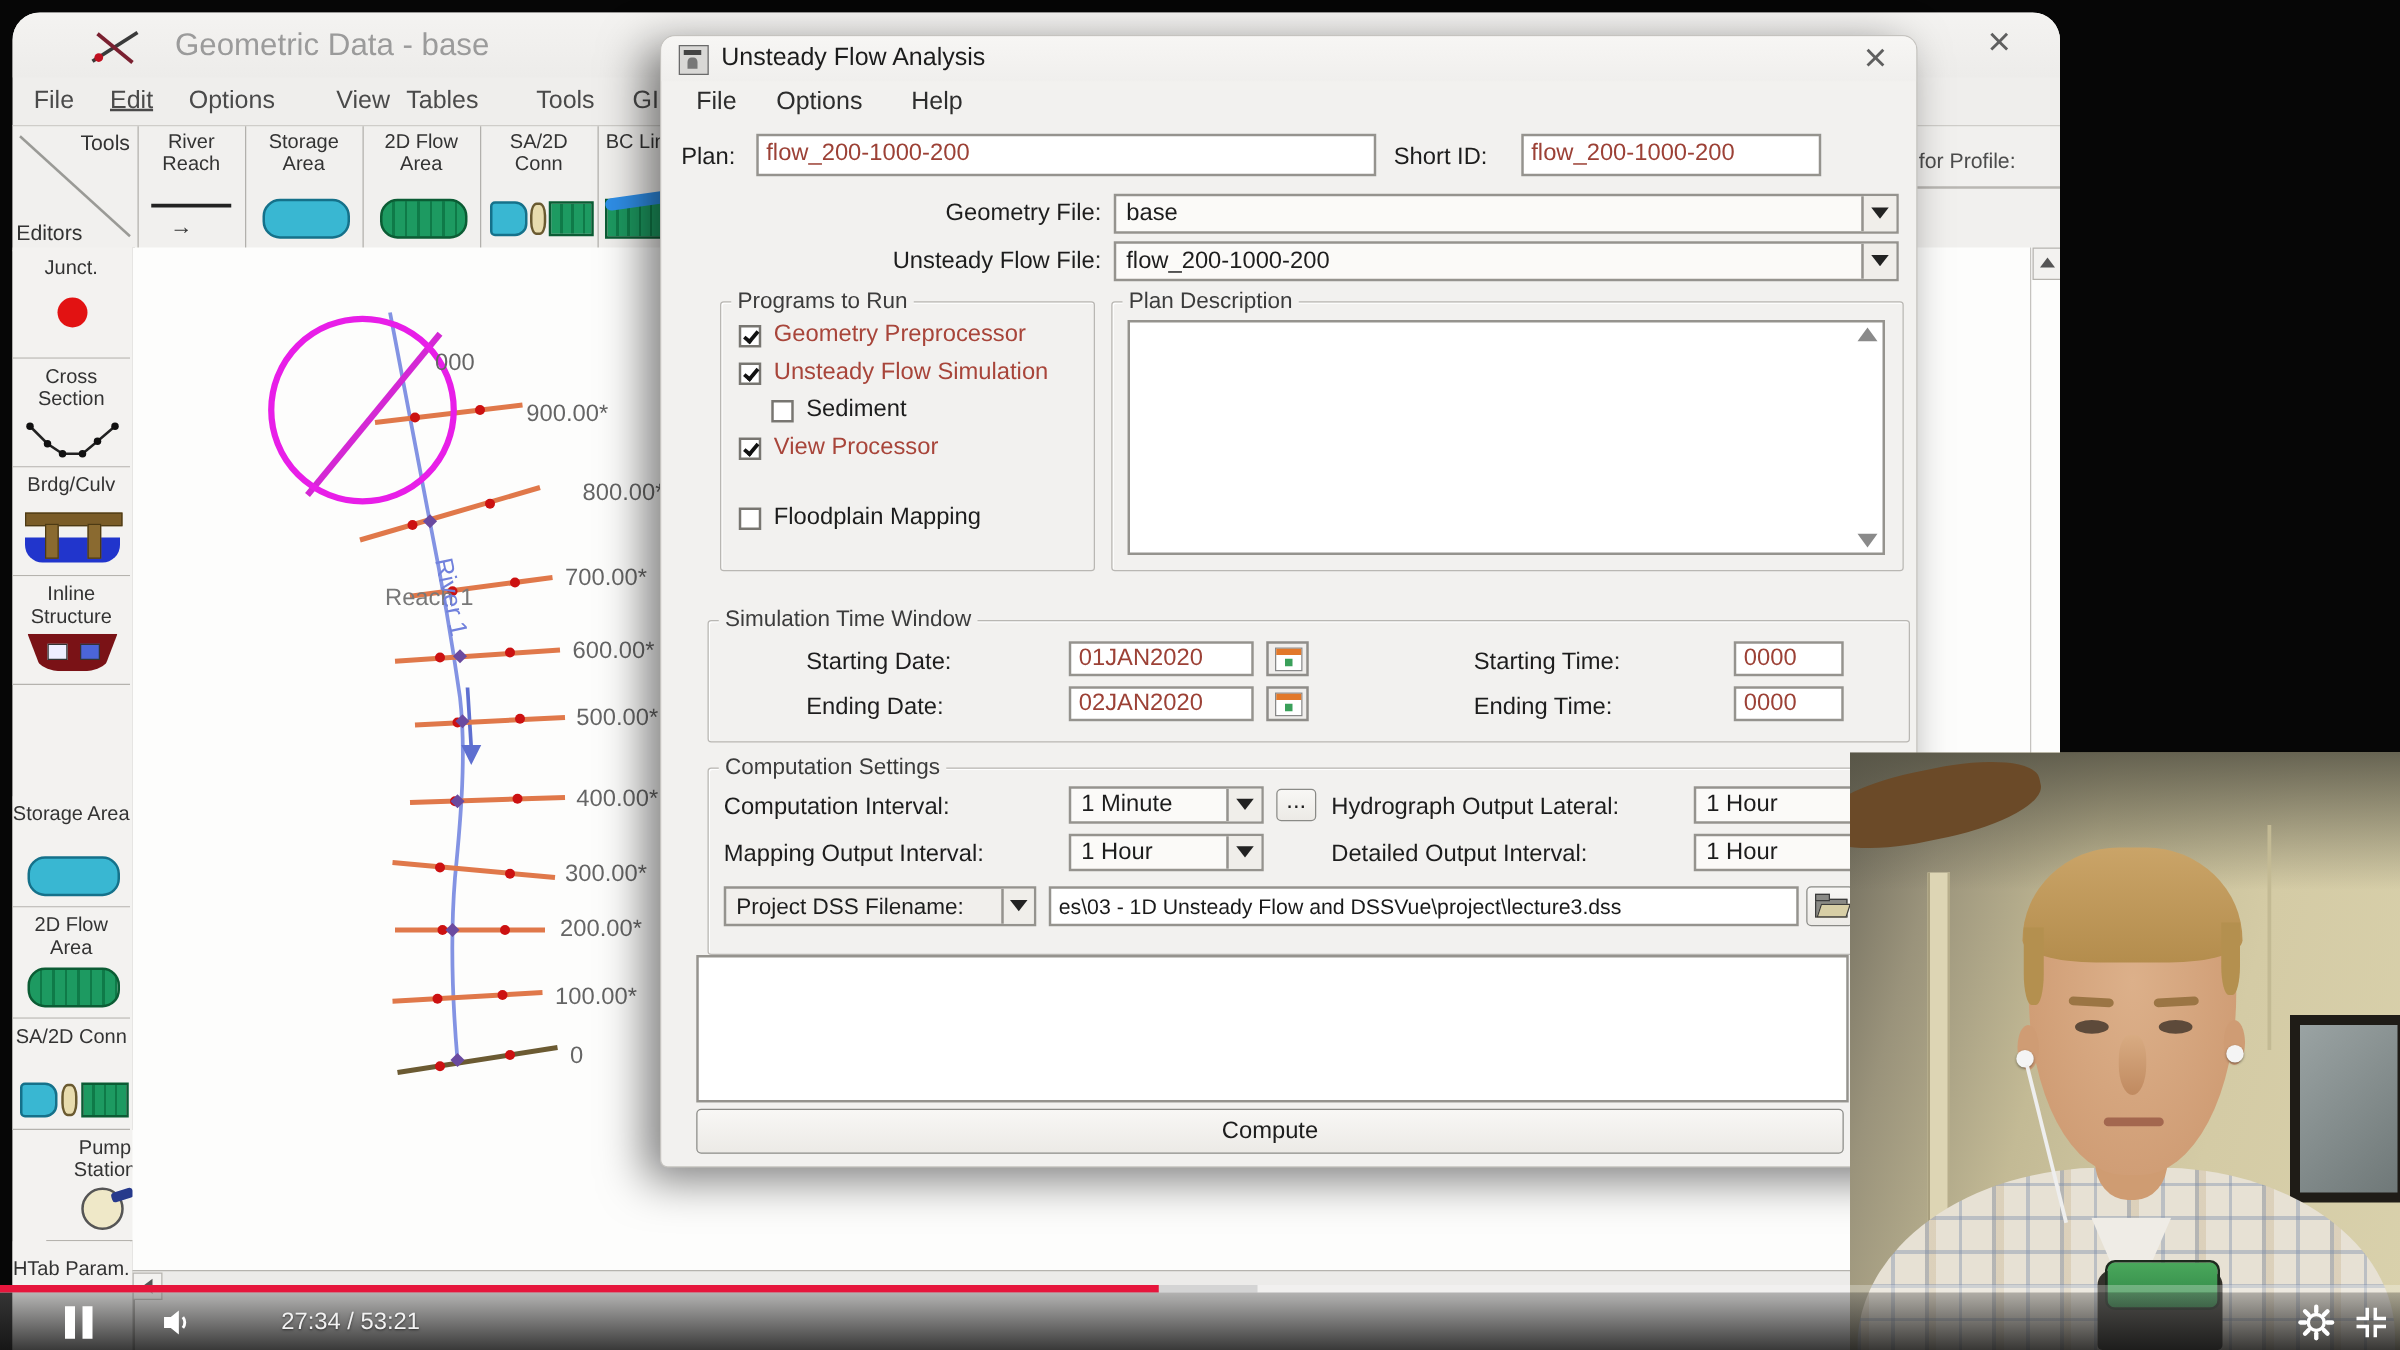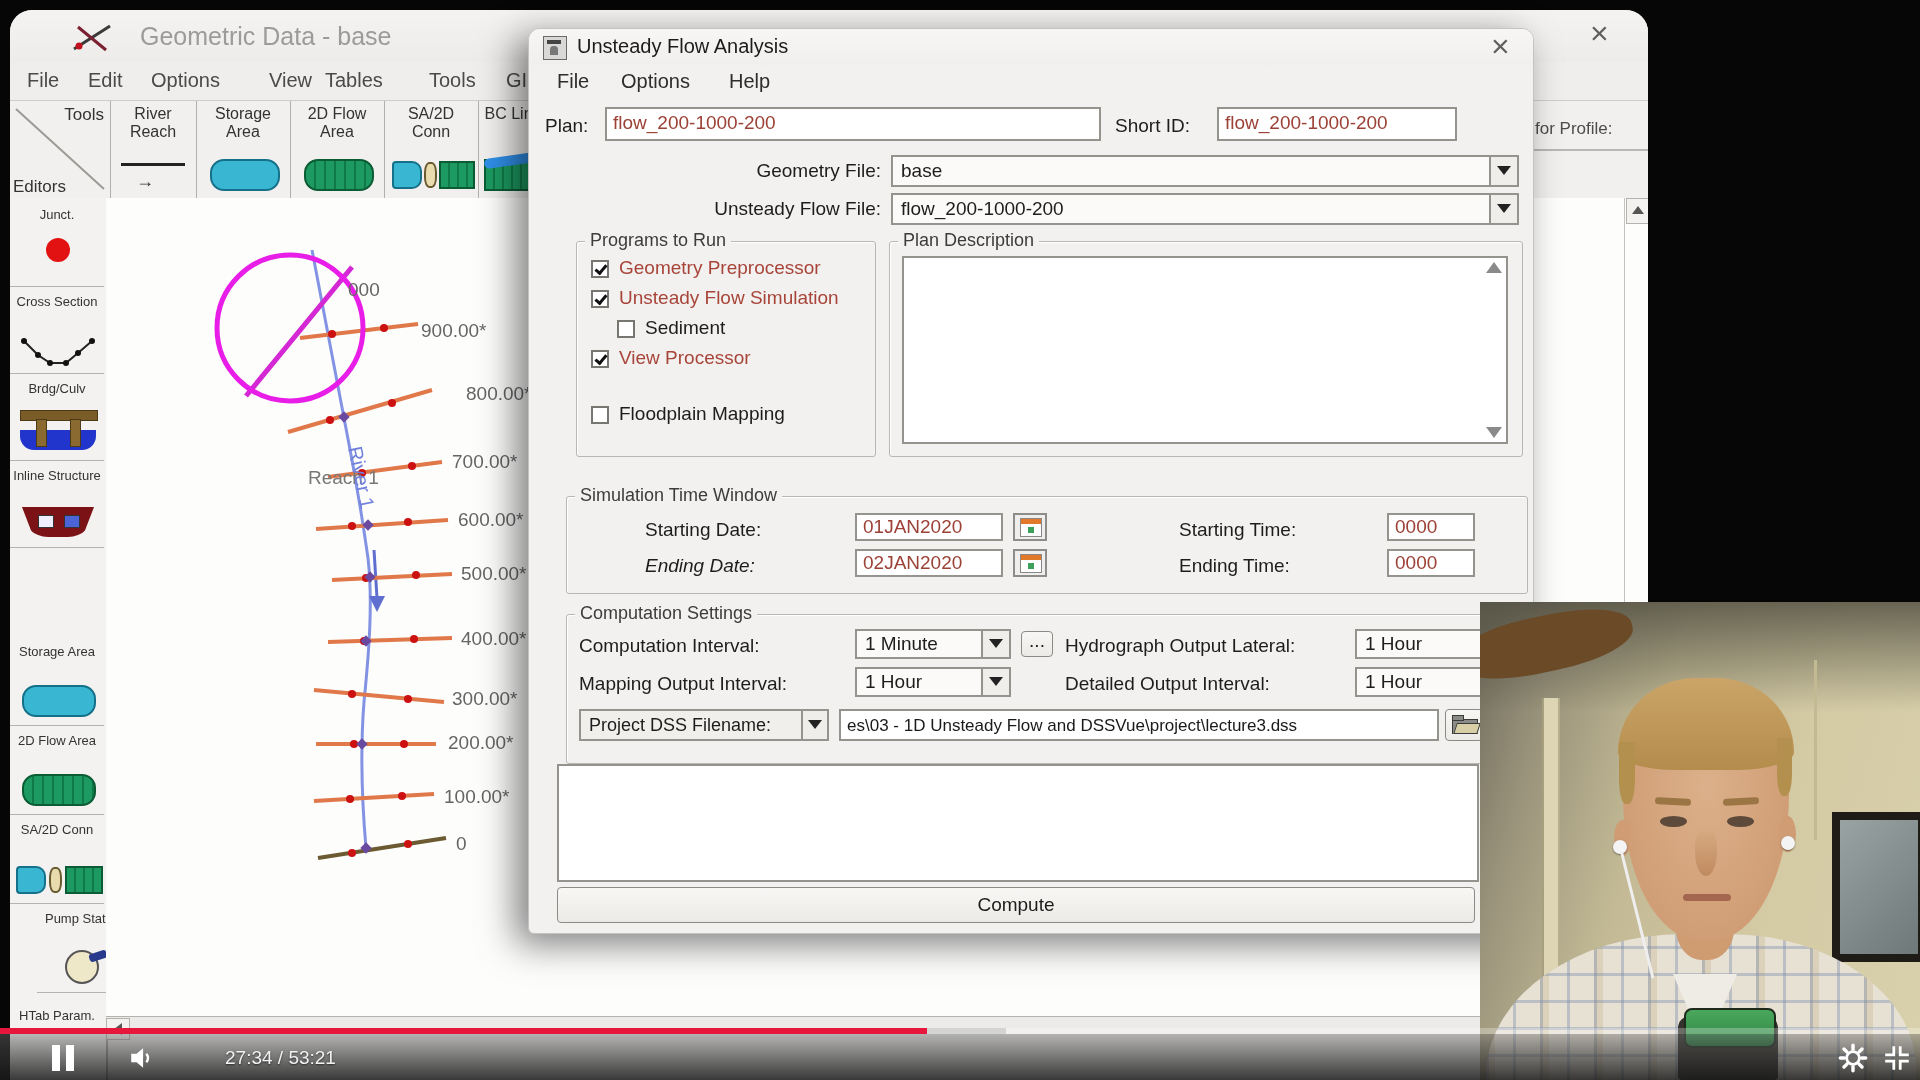--- a/index.html
+++ b/index.html
@@ -9,21 +9,21 @@
   #gw{left:10px;top:10px;width:1638px;height:1070px;background:#efeeec;border-radius:22px 22px 0 0;overflow:hidden;}
   .gw-title{color:#9b9b9b;font-size:25px;}
   .gw-close,.dlg-close{color:#5f5f5f;font-size:32px;line-height:30px;cursor:default;}
   .menu-item{font-size:20px;color:#4a4a4a;}
   #gw-toolbar{left:0;top:90px;width:1638px;height:98px;background:#f1f0ee;border-top:1px solid #cfcdc9;border-bottom:2px solid #a9a7a3;}
   .tb-cell{position:absolute;top:0;height:98px;border-right:1px solid #b2b0ac;}
   .tb-label{position:absolute;left:0;right:0;top:4px;text-align:center;font-size:16px;line-height:18px;color:#333;}
   
   #editors{left:0;top:188px;width:96px;bottom:0;background:#f3f2f0;border-right:2px solid #a9a7a3;}
   .ed-btn{position:absolute;left:0;width:94px;border-bottom:1px solid #b5b3ae;background:#f3f2f0;}
-  .ed-label{position:absolute;left:0;right:0;top:6px;text-align:center;font-size:13px;line-height:18px;color:#333;}
+  .ed-label{position:absolute;left:0;right:0;top:6px;text-align:center;font-size:16px;line-height:18px;color:#333;}
   
   #canvas{left:96px;top:188px;width:1518px;height:818px;background:#fdfdfc;}
   svg text{font-family:"Liberation Sans","DejaVu Sans",sans-serif;}
   .station{fill:#656565;font-size:19px;}
   
   .sb-btn{position:absolute;background:#f3f2f0;border:1px solid #b5b3ae;}
   .tri-up{width:0;height:0;border-left:6px solid transparent;border-right:6px solid transparent;border-bottom:8px solid #555;margin:7px auto 0;}
   .tri-left{width:0;height:0;border-top:6px solid transparent;border-bottom:6px solid transparent;border-right:8px solid #555;margin:4px auto 0;}
   
   #dlg{left:528px;top:28px;width:1004px;height:904px;background:#f2f1ef;border:1px solid #c5c3bf;
@@ -64,21 +64,21 @@
       <line x1="6" y1="27" x2="42" y2="4" stroke="#3a3a3a" stroke-width="3"></line>
       <line x1="10" y1="5" x2="38" y2="28" stroke="#7a2030" stroke-width="3"></line>
       <circle cx="11" cy="24" r="3.5" fill="#c01020"></circle>
     </svg>
     <span class="abs gw-title" style="left:130px;top:12px;">Geometric Data - base</span>
     <span class="abs gw-close" style="left:1580px;top:8px;">×</span>
   </div>
 
   <div class="abs" style="left:0;top:52px;width:1638px;height:38px;">
     <span class="abs menu-item" style="left:17px;top:7px;">File</span>
-    <span class="abs menu-item" style="left:78px;top:7px;">Edit</span>
+    <span class="abs menu-item" style="left:78px;top:7px;text-decoration:underline;">Edit</span>
     <span class="abs menu-item" style="left:141px;top:7px;">Options</span>
     <span class="abs menu-item" style="left:259px;top:7px;">View</span>
     <span class="abs menu-item" style="left:315px;top:7px;">Tables</span>
     <span class="abs menu-item" style="left:419px;top:7px;">Tools</span>
     <span class="abs menu-item" style="left:496px;top:7px;">GIS</span>
   </div>
 
   <div id="gw-toolbar" class="abs">
     <div class="tb-cell" style="left:0;width:100px;">
       <svg class="abs" width="100" height="98">
@@ -326,21 +326,21 @@
     <span class="abs lbl" style="left:78px;top:22px;">Starting Date:</span>
     <div class="edit val-red" style="left:288px;top:16px;width:148px;height:28px;padding-top:1px;"><span>01JAN2020</span></div>
     <div class="calbtn" style="left:446px;top:16px;">
       <div style="position:absolute;left:5px;top:3px;width:20px;height:17px;background:#fff;border:1px solid #888;">
         <div style="position:absolute;left:0;top:0;width:20px;height:5px;background:#e2782a;"></div>
         <div style="position:absolute;left:7px;top:8px;width:6px;height:6px;background:#3aa05a;"></div>
       </div>
     </div>
     <span class="abs lbl" style="left:612px;top:22px;">Starting Time:</span>
     <div class="edit val-red" style="left:820px;top:16px;width:88px;height:28px;padding-top:1px;"><span>0000</span></div>
-    <span class="abs lbl" style="left:78px;top:58px;font-style:italic;">Ending Date:</span>
+    <span class="abs lbl" style="left:78px;top:58px;">Ending Date:</span>
     <div class="edit val-red" style="left:288px;top:52px;width:148px;height:28px;padding-top:1px;"><span>02JAN2020</span></div>
     <div class="calbtn" style="left:446px;top:52px;">
       <div style="position:absolute;left:5px;top:3px;width:20px;height:17px;background:#fff;border:1px solid #888;">
         <div style="position:absolute;left:0;top:0;width:20px;height:5px;background:#e2782a;"></div>
         <div style="position:absolute;left:7px;top:8px;width:6px;height:6px;background:#3aa05a;"></div>
       </div>
     </div>
     <span class="abs lbl" style="left:612px;top:58px;">Ending Time:</span>
     <div class="edit val-red" style="left:820px;top:52px;width:88px;height:28px;padding-top:1px;"><span>0000</span></div>
   </div>

